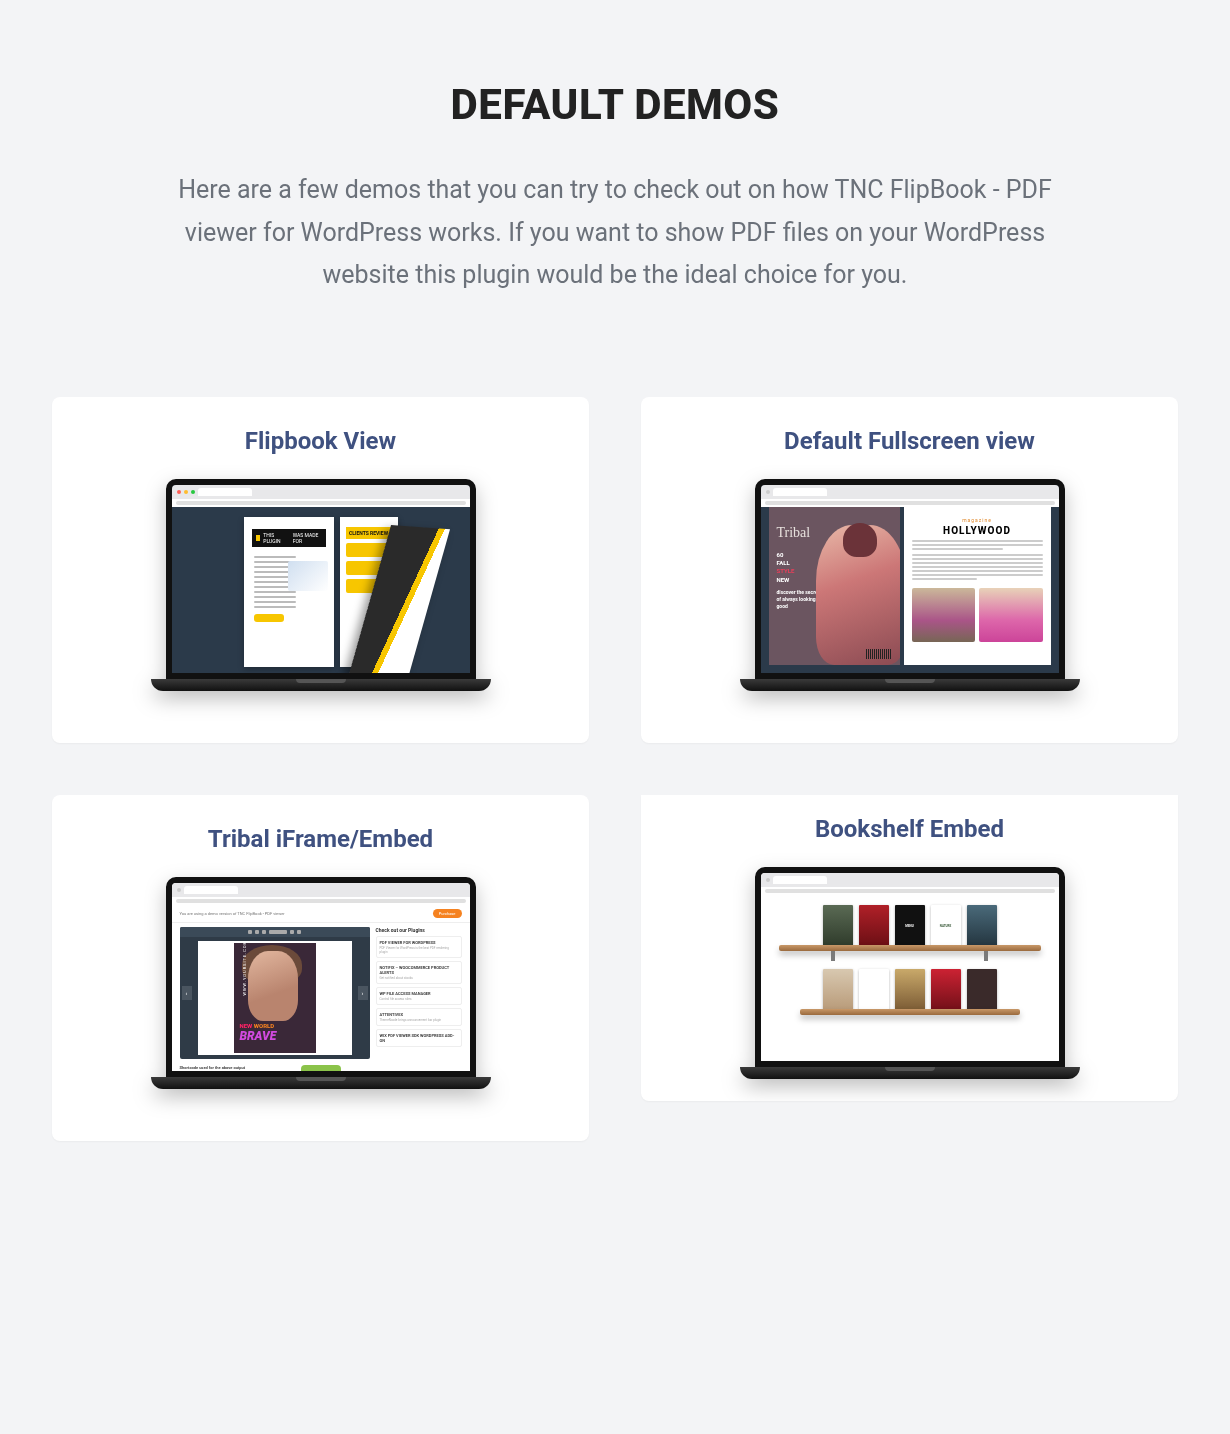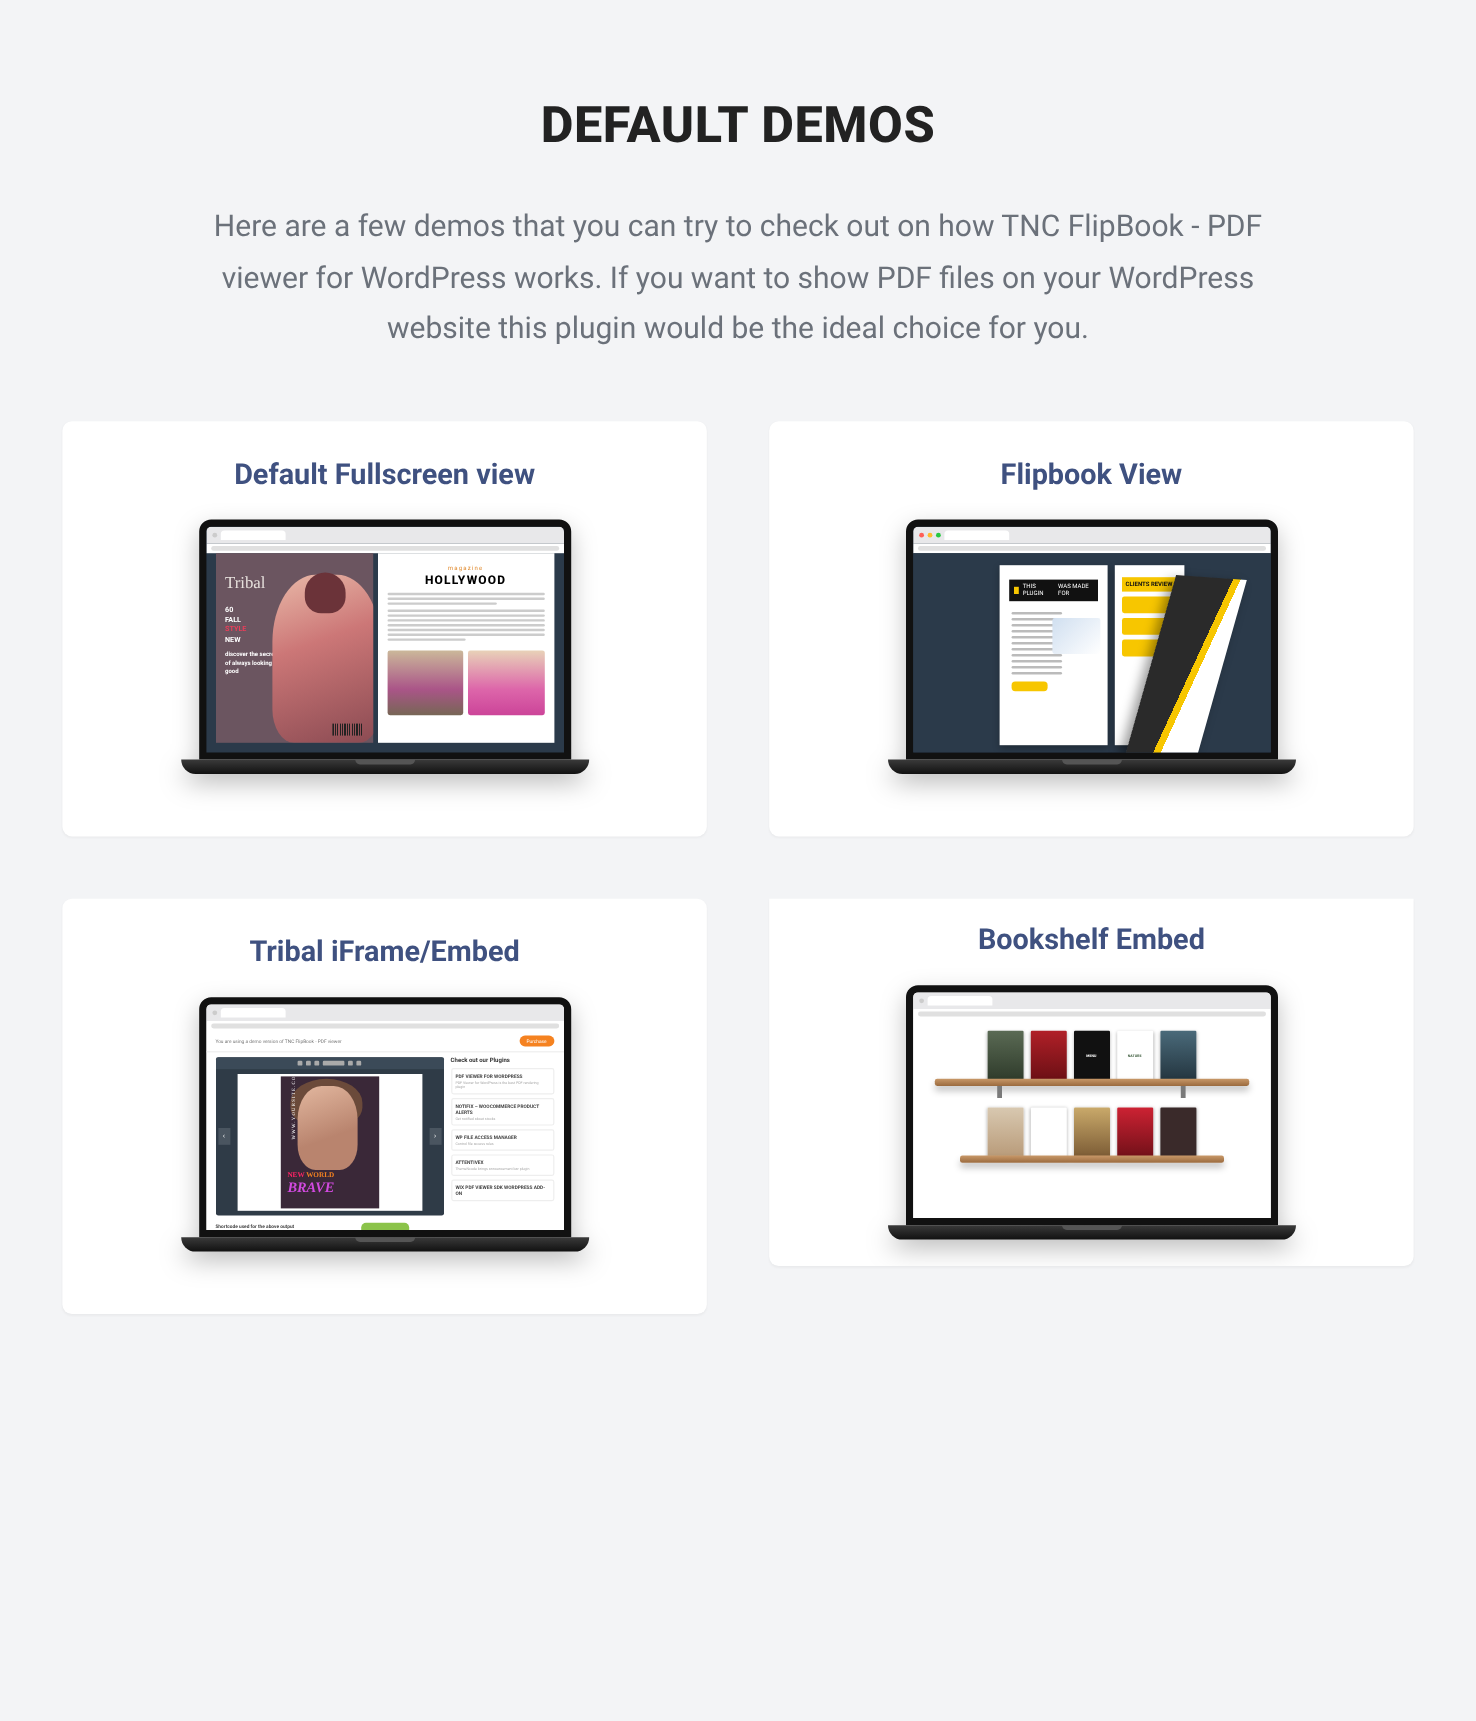--- a/index.html
+++ b/index.html
@@ -17,21 +17,21 @@
     color: #222;
     letter-spacing: 0.5px;
     margin-bottom: 40px;
   }
   .section-desc {
     text-align: center;
     font-size: 25px;
     line-height: 1.7;
     color: #6b717a;
     max-width: 900px;
-    margin: 0 auto 54px;
+    margin: 0 auto 100px;
   }
   .grid {
     display: grid;
     grid-template-columns: 1fr 1fr;
     gap: 52px;
   }
   .card {
     background: #fff;
     border-radius: 8px;
     overflow: hidden;
@@ -186,21 +186,21 @@
   .embed {
     position:absolute; inset:22px 0 0 0; background:#fff;
   }
   .embed .topnote{font-size:4px;color:#777;padding:4px 8px;border-bottom:1px solid #eee;display:flex;justify-content:space-between;align-items:center;}
   .embed .topnote .pill{background:#f58220;color:#fff;border-radius:8px;padding:2px 6px;font-size:4px;}
   .embed .body{display:flex;gap:6px;padding:4px 8px;}
   .embed .viewer{flex:1;background:#2f3b47;height:132px;position:relative;border-radius:2px;overflow:hidden;}
   .embed .viewer .vbar{height:10px;background:#3b4a58;display:flex;align-items:center;justify-content:center;gap:3px;}
   .embed .viewer .vbar div{width:4px;height:4px;background:#aaa;border-radius:1px;}
   .embed .viewer .pgwrap{position:absolute;inset:14px 18px 4px;background:#fff;display:flex;align-items:center;justify-content:center;}
-  .embed .viewer .poster{width:82px;height:110px;background:#3a2838;position:relative;overflow:hidden;font-family:Liberation Serif, serif;}
+  .embed .viewer .poster{width:82px;height:110px;background:#3a2838;position:relative;overflow:hidden;}
   .embed .viewer .poster .face{position:absolute;top:8px;left:14px;width:50px;height:70px;background:linear-gradient(160deg,#e2b79f,#b9846e 60%);border-radius:40% 40% 30% 30%;}
   .embed .viewer .poster .hair{position:absolute;top:2px;left:8px;width:60px;height:40px;background:#6b4a3a;border-radius:50% 50% 40% 40%;}
   .embed .viewer .poster .t1{position:absolute;left:6px;bottom:24px;font-size:6px;font-weight:800;color:#fff;}
   .embed .viewer .poster .t1 span{color:#f26;}
   .embed .viewer .poster .t2{position:absolute;left:6px;bottom:10px;font-size:12px;font-weight:900;font-style:italic;color:#d24ae0;}
   .embed .viewer .side{position:absolute;left:0;top:50%;transform:translateY(-50%) rotate(-90deg);transform-origin:left top;font-size:4px;color:#fff;letter-spacing:1px;white-space:nowrap;margin-left:8px;}
   .embed .viewer .nav{position:absolute;top:50%;width:10px;height:14px;background:#4a5560;color:#fff;font-size:6px;display:flex;align-items:center;justify-content:center;transform:translateY(-50%);}
   .embed .viewer .nav.l{left:2px;} .embed .viewer .nav.r{right:2px;}
   .embed .sidebar{width:86px;}
   .embed .sidebar .sh{font-size:5px;font-weight:700;color:#333;margin-bottom:3px;}
@@ -226,20 +226,70 @@
 </style>
 </head>
 <body>
 
 <h1 class="section-title">DEFAULT DEMOS</h1>
 <p class="section-desc">Here are a few demos that you can try to check out on how TNC FlipBook - PDF viewer for WordPress works. If you want to show PDF files on your WordPress website this plugin would be the ideal choice for you.</p>
 
 <div class="grid">
 
   <div class="card">
+    <div class="card-title">Flipbook View</div>
+    <div class="laptop">
+      <div class="laptop-screen">
+        <div class="browser-top">
+          <span class="dot" style="background:#ff5f57"></span>
+          <span class="dot" style="background:#febc2e"></span>
+          <span class="dot" style="background:#28c840"></span>
+          <span class="tab"></span>
+        </div>
+        <div class="url-bar">
+            <div class="url"></div>
+          </div>
+        <div class="flip-scene">
+          <div class="page left">
+            <div class="bar">
+                <span class="sq"></span>
+                <span>THIS PLUGIN</span>
+                <br>
+                <span>WAS MADE FOR</span>
+              </div>
+            <div class="photo"></div>
+            <div class="list">
+                <div></div>
+                <div></div>
+                <div></div>
+                <div></div>
+                <div></div>
+                <div></div>
+                <div></div>
+                <div></div>
+                <div></div>
+                <div></div>
+                <div></div>
+              </div>
+            <div class="btn"></div>
+          </div>
+          <div class="page mid">
+            <div class="hdr">CLIENTS REVIEW</div>
+            <div class="ybox"></div>
+              <div class="ybox"></div>
+              <div class="ybox"></div>
+          </div>
+          <div class="curl"></div>
+        </div>
+      </div>
+      <div class="laptop-base"></div>
+    </div>
+  </div>
+
+  <div class="card">
     <div class="card-title">Default Fullscreen view</div>
     <div class="laptop">
       <div class="laptop-screen">
         <div class="browser-top">
           <span class="dot" style="background:#ccc"></span>
           <span class="tab"></span>
         </div>
         <div class="url-bar">
             <div class="url"></div>
           </div>
@@ -277,70 +327,20 @@
                 <div class="pic b"></div>
               </div>
           </div>
         </div>
       </div>
       <div class="laptop-base"></div>
     </div>
   </div>
 
   <div class="card">
-    <div class="card-title">Flipbook View</div>
-    <div class="laptop">
-      <div class="laptop-screen">
-        <div class="browser-top">
-          <span class="dot" style="background:#ff5f57"></span>
-          <span class="dot" style="background:#febc2e"></span>
-          <span class="dot" style="background:#28c840"></span>
-          <span class="tab"></span>
-        </div>
-        <div class="url-bar">
-            <div class="url"></div>
-          </div>
-        <div class="flip-scene">
-          <div class="page left">
-            <div class="bar">
-                <span class="sq"></span>
-                <span>THIS PLUGIN</span>
-                <br>
-                <span>WAS MADE FOR</span>
-              </div>
-            <div class="photo"></div>
-            <div class="list">
-                <div></div>
-                <div></div>
-                <div></div>
-                <div></div>
-                <div></div>
-                <div></div>
-                <div></div>
-                <div></div>
-                <div></div>
-                <div></div>
-                <div></div>
-              </div>
-            <div class="btn"></div>
-          </div>
-          <div class="page mid">
-            <div class="hdr">CLIENTS REVIEW</div>
-            <div class="ybox"></div>
-              <div class="ybox"></div>
-              <div class="ybox"></div>
-          </div>
-          <div class="curl"></div>
-        </div>
-      </div>
-      <div class="laptop-base"></div>
-    </div>
-  </div>
-
-  <div class="card">
     <div class="card-title">Tribal iFrame/Embed</div>
     <div class="laptop">
       <div class="laptop-screen" style="background:#fff;">
         <div class="browser-top">
           <span class="dot" style="background:#ccc"></span>
           <span class="tab"></span>
         </div>
         <div class="url-bar">
             <div class="url"></div>
           </div>

